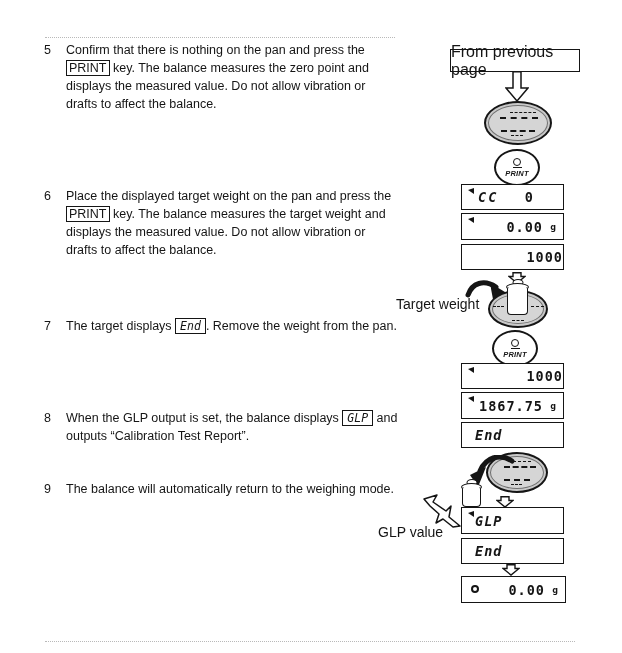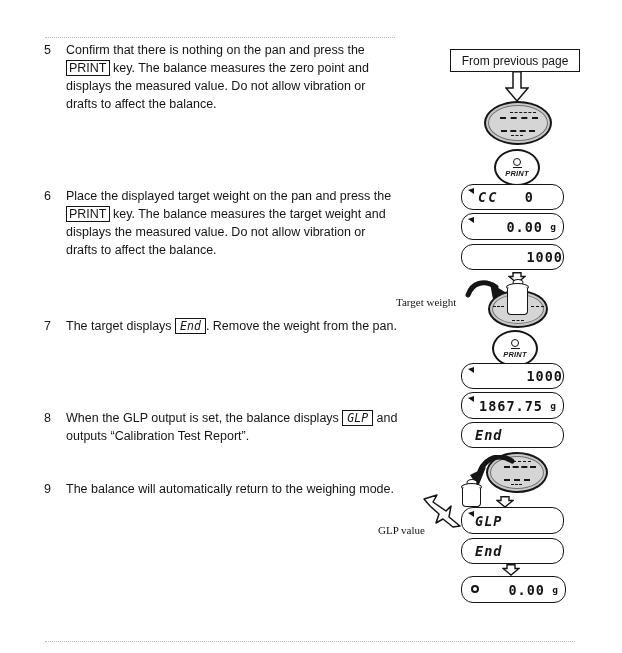--- a/index.html
+++ b/index.html
@@ -11,27 +11,27 @@
   .step-num{position:absolute;left:0;top:0;width:14px;font-size:12.5px;line-height:18px;}
   .step-body{margin-left:22px;width:332px;}
   .par{font-size:12.5px;line-height:18px;text-align:justify;}
   .par:last-child{text-align:left;}
   .key-box{border:1px solid #151515;padding:0 2px;white-space:nowrap;}
   .lcd-inline{border:1px solid #151515;padding:0 4px;white-space:nowrap;
               font-family:"DejaVu Sans Mono",monospace;font-style:oblique;font-size:11.5px;}
 
   
   .abs{position:absolute;}
-  .flow-label{font-size:11px;white-space:nowrap;font-family:Liberation Serif, serif;}
+  .flow-label{font-size:14px;white-space:nowrap;}
 
   .prev-box{border:1.4px solid #151515;width:128px;height:21px;display:flex;
-            align-items:center;justify-content:center;font-size:12px;background:#fff;}
-
-  
-  .lcd-box{position:absolute;border:1.7px solid #151515;border-radius:12px;background:#fff;
+            align-items:center;justify-content:center;font-size:16px;background:#fff;}
+
+  
+  .lcd-box{position:absolute;border:1.7px solid #151515;border-radius:0;background:#fff;
            display:flex;align-items:center;box-sizing:border-box;}
   .lcd{font-family:"DejaVu Sans Mono",monospace;font-weight:bold;}
   .lcd-main{flex:1;text-align:right;font-size:13.5px;letter-spacing:1px;}
   .lcd-main.left{text-align:left;padding-left:13px;font-style:oblique;}
   .lcd-unit{width:20px;text-align:center;font-size:9.5px;}
   .marker{position:absolute;left:6px;top:3px;width:0;height:0;
           border-right:6px solid #151515;border-top:2px solid transparent;border-bottom:4px solid transparent;}
   .stab-circle{position:absolute;left:9px;top:8px;width:4px;height:4px;border:2px solid #151515;border-radius:50%;}
   .lcd-cc{font-size:13.5px;font-style:oblique;letter-spacing:2px;margin-left:16px;}
   .lcd-cc-zero{font-size:13.5px;margin-left:auto;margin-right:30px;}

